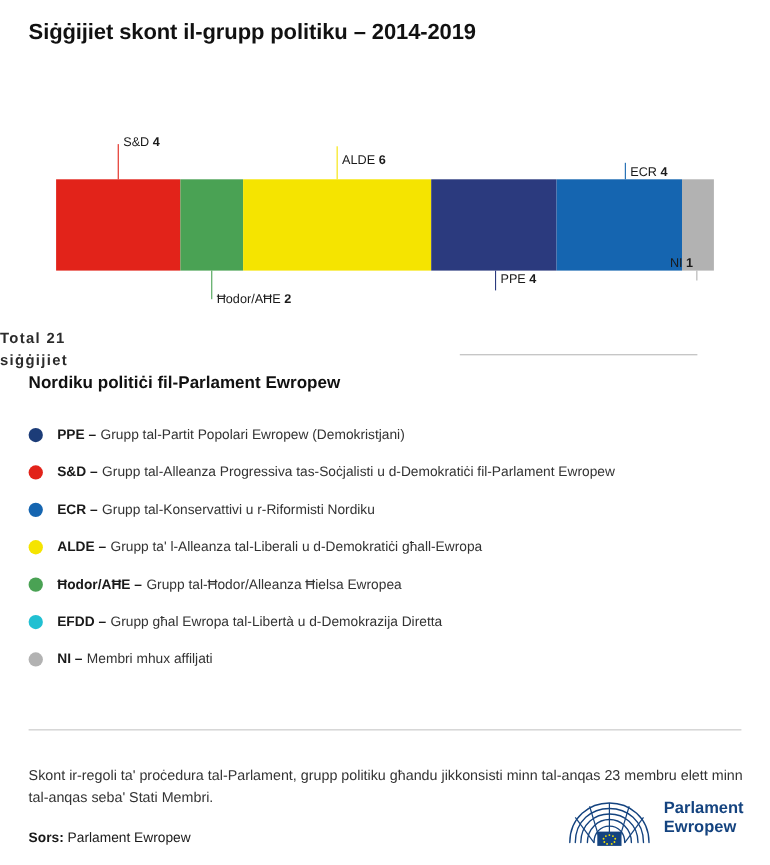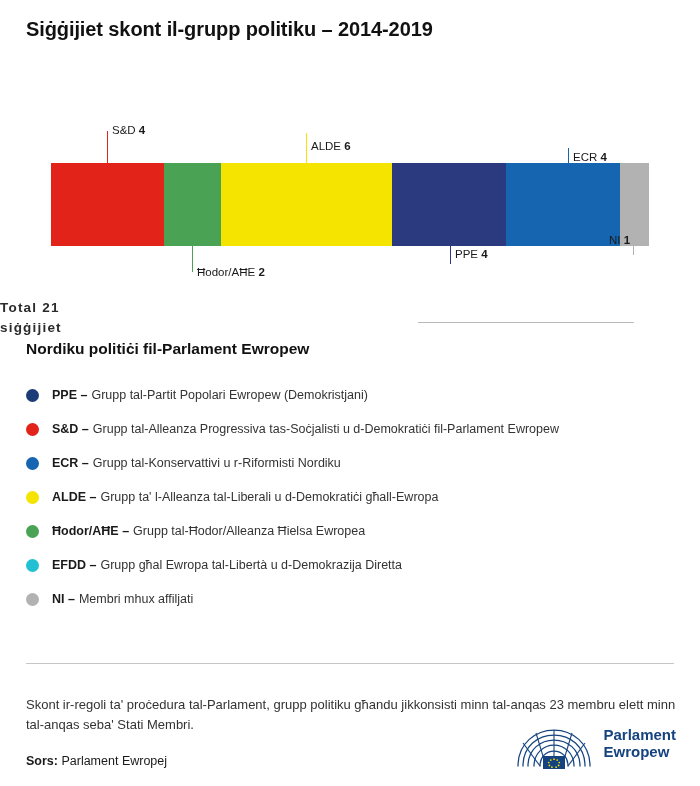--- a/index.html
+++ b/index.html
@@ -286,21 +286,21 @@
       <span class="legend-abbr">NI –</span>
       <span class="legend-desc">Membri mhux affiljati</span>
     </div>
   </div>
 
   <div class="foot-rule"></div>
   <div class="footnote">Skont ir-regoli ta' proċedura tal-Parlament, grupp politiku għandu jikkonsisti minn tal-anqas 23 membru elett minn tal-anqas seba' Stati Membri.</div>
 
   <div class="source">
     <b>Sors:</b>
-    <span>Parlament Ewropej</span>
+    <span>Parlament Ewropew</span>
   </div>
 
   <div class="logo">
     <span class="logo-mark">
       <svg width="78" height="42" viewBox="0 0 78 42" xmlns="http://www.w3.org/2000/svg">
         <g stroke="#14437f" stroke-width="1.25" fill="none" stroke-linecap="round">
           <path d="M3 39 C3 16, 21 3, 39 3 C57 3, 75 16, 75 39"></path>
           <path d="M8 39 C8 19, 23 8, 39 8 C55 8, 70 19, 70 39"></path>
           <path d="M13 39 C13 22, 26 13, 39 13 C52 13, 65 22, 65 39"></path>
           <path d="M19 39 C19 26, 29 18, 39 18 C49 18, 59 26, 59 39"></path>

